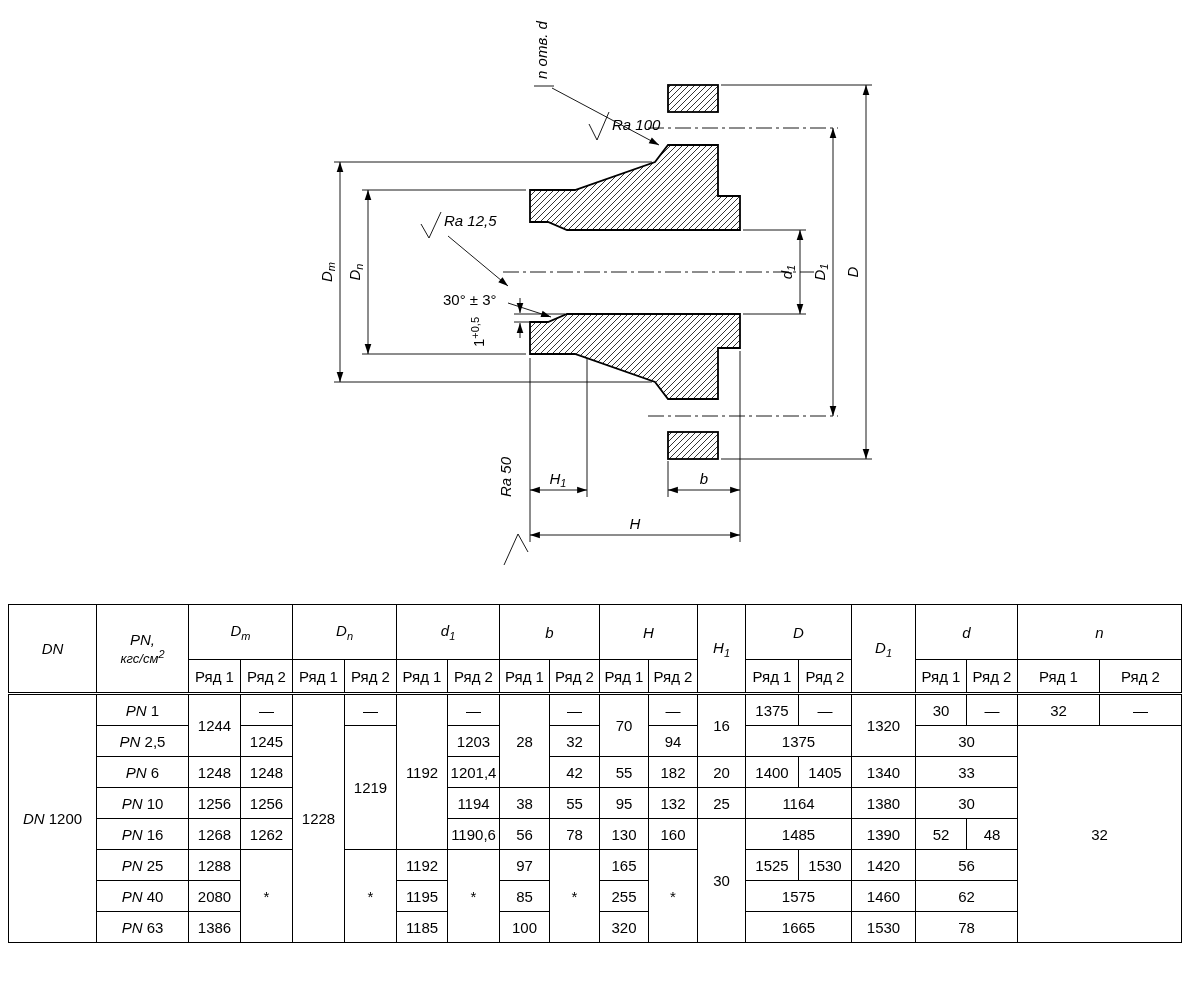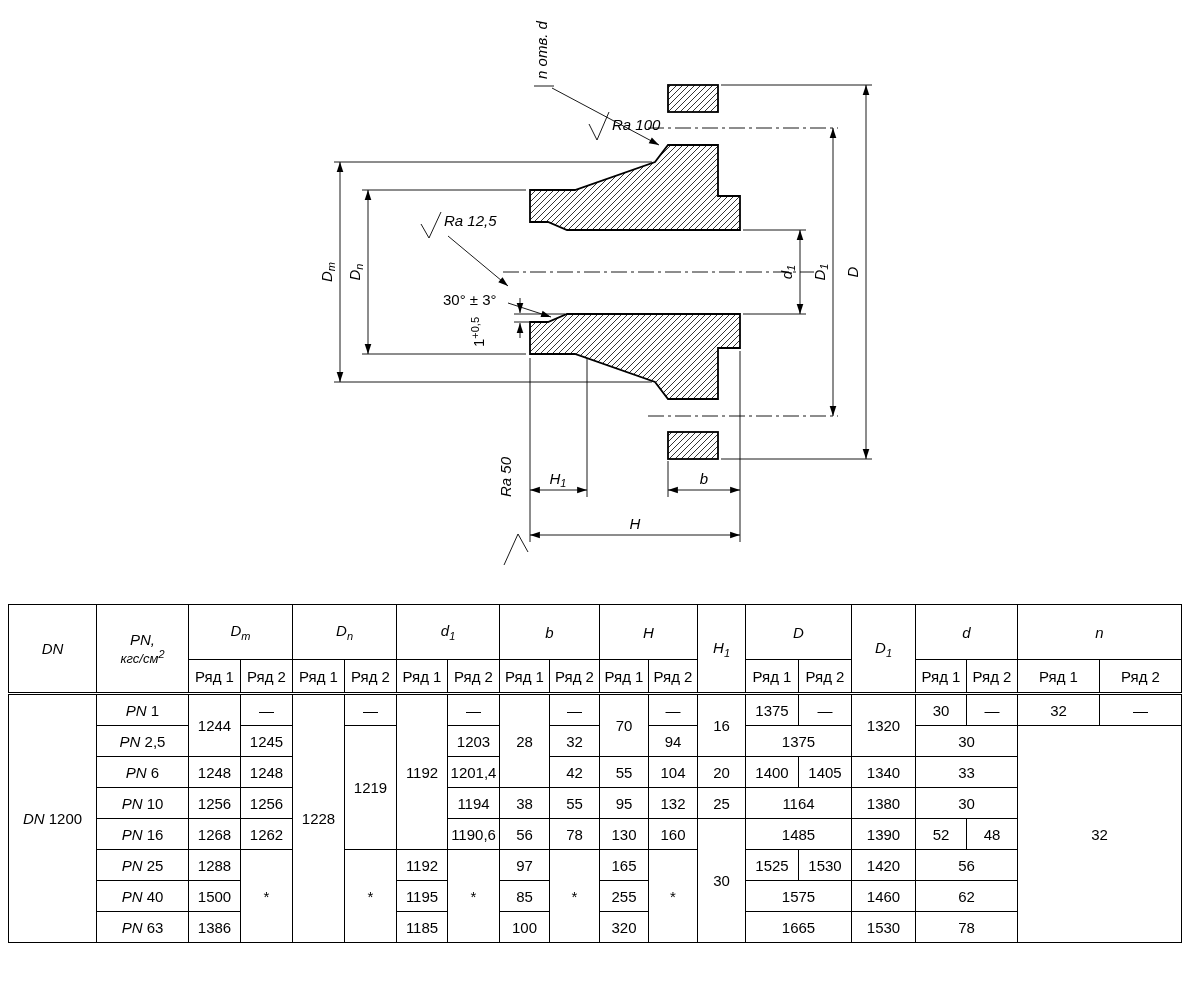--- a/index.html
+++ b/index.html
@@ -221,21 +221,21 @@
             <td colspan="2">30</td>
             <td rowspan="7" colspan="2">32</td>
           </tr>
           <tr>
             <td><i>PN</i>&nbsp;6</td>
             <td>1248</td>
             <td>1248</td>
             <td>1201,4</td>
             <td>42</td>
             <td>55</td>
-            <td>104</td>
+            <td>182</td>
             <td>20</td>
             <td>1400</td>
             <td>1405</td>
             <td>1340</td>
             <td colspan="2">33</td>
           </tr>
           <tr>
             <td><i>PN</i>&nbsp;10</td>
             <td>1256</td>
             <td>1256</td>
@@ -275,21 +275,21 @@
             <td rowspan="3">*</td>
             <td>165</td>
             <td rowspan="3">*</td>
             <td>1525</td>
             <td>1530</td>
             <td>1420</td>
             <td colspan="2">56</td>
           </tr>
           <tr>
             <td><i>PN</i>&nbsp;40</td>
-            <td>1500</td>
+            <td>2080</td>
             <td>1195</td>
             <td>85</td>
             <td>255</td>
             <td colspan="2">1575</td>
             <td>1460</td>
             <td colspan="2">62</td>
           </tr>
           <tr>
             <td><i>PN</i>&nbsp;63</td>
             <td>1386</td>

